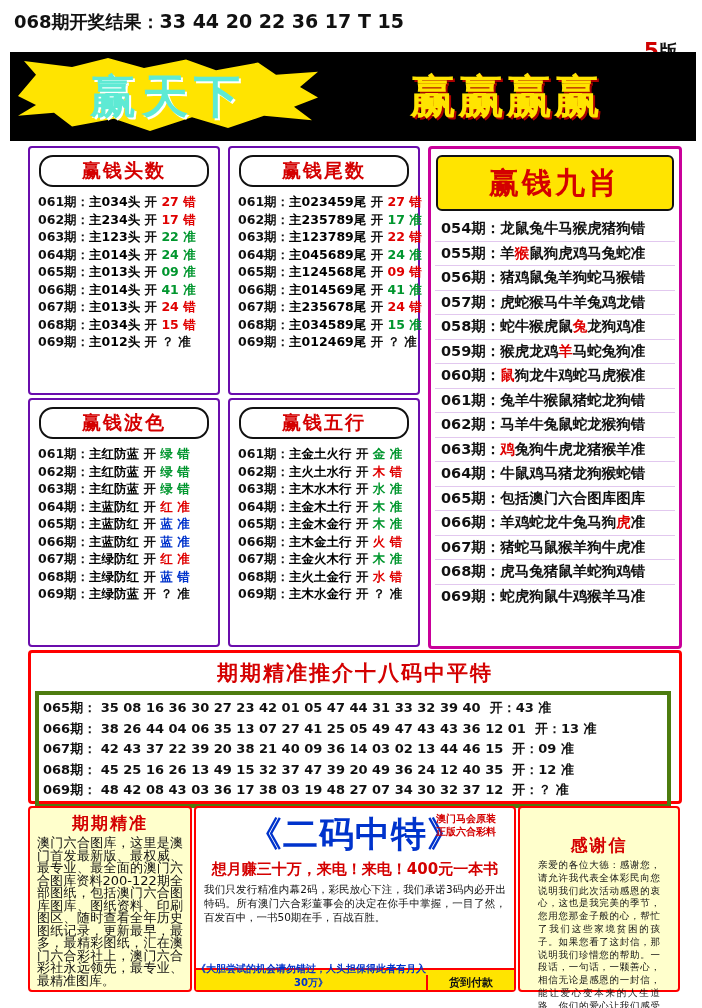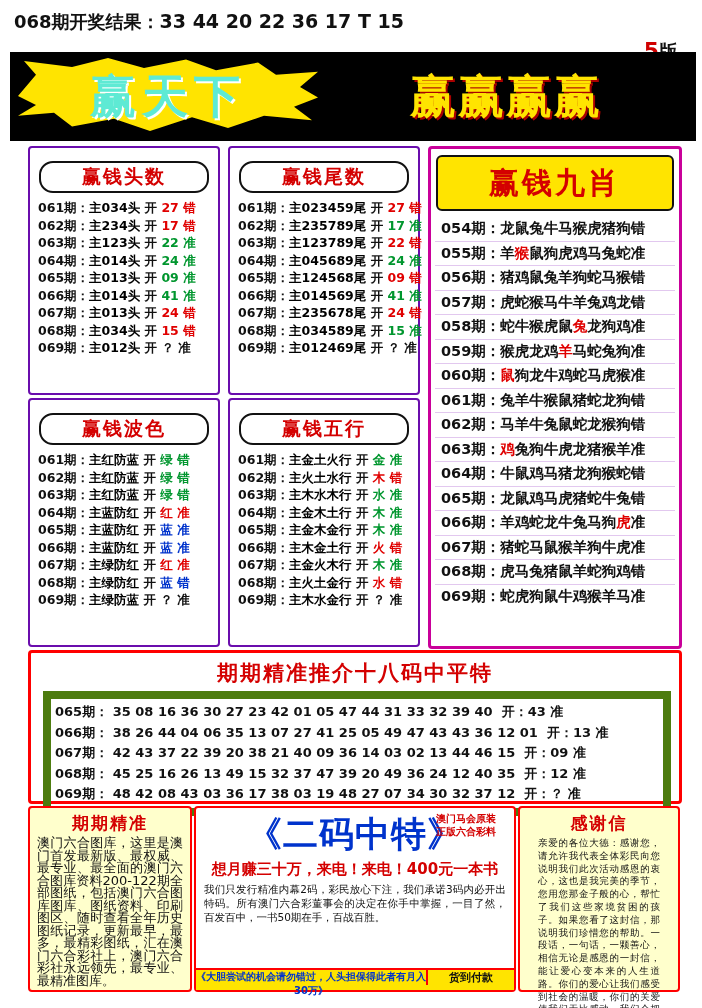--- a/index.html
+++ b/index.html
@@ -45,21 +45,21 @@
     font-family:"DejaVu Sans","Liberation Sans",sans-serif;
   }
   .banner-right{
     flex:1;text-align:center;font-size:46px;font-weight:bold;color:#ffe400;
     letter-spacing:2px;text-shadow:2px 2px 0 #a00;
   }
 
   
   .box{position:absolute;background:#fff;border:2px solid #6a0dad;border-radius:4px;}
   .box-title{
-    margin:13px auto 4px auto;width:88%;height:28px;border-radius:14px;
+    margin:7px auto 4px auto;width:88%;height:28px;border-radius:14px;
     background:#fff;border:2px solid #111;
     display:flex;align-items:center;justify-content:center;
     font-size:19px;font-weight:bold;color:#d40000;letter-spacing:2px;
   }
   .rows{padding:2px 6px 4px 8px;}
   .row{
     font-size:12.5px;color:#111;line-height:17.5px;white-space:nowrap;
     font-weight:bold;
   }
   .row .per{color:#111;}
@@ -98,21 +98,21 @@
   
   #box18{
     left:28px;top:650px;width:648px;height:148px;
     border:3px solid #ff0000;background:#fff;
   }
   .b18-title{
     margin:6px auto 4px auto;width:96%;height:28px;
     display:flex;align-items:center;justify-content:center;
     font-size:21px;font-weight:bold;color:#d40000;letter-spacing:2px;
   }
-  .b18-inner{margin:0 8px 6px 12px;border:8px solid #4d7c0f;padding:3px 4px;}
+  .b18-inner{margin:0 8px 6px 4px;border:4px solid #4d7c0f;padding:3px 4px;}
   .b18-row{
     font-size:13px;font-weight:bold;color:#111;line-height:20.5px;
     white-space:nowrap;
   }
   .b18-row .p{color:#111;}
   .b18-row .kai{color:#111;}
 
   
   #bot-left{left:28px;top:806px;width:160px;height:182px;border:2px solid #ff0000;background:#ffffcc;}
   #bot-mid{left:194px;top:806px;width:318px;height:182px;border:2px solid #ff0000;background:#fff;}
@@ -134,27 +134,27 @@
     font-weight:bold;line-height:13px;text-align:center;
   }
   .bm-line2{
     text-align:center;font-size:15px;font-weight:bold;color:#d40000;
     padding:2px 0;
   }
   .bm-text{font-size:10.5px;color:#111;line-height:14px;padding:1px 8px;text-align:justify;}
   .bm-foot{
     position:absolute;left:0;bottom:0;width:100%;height:20px;
     background:#ffe400;border-top:2px solid #ff0000;
-    display:flex;align-items:flex-start;
+    display:flex;align-items:flex-end;
   }
   .bm-foot .note{flex:1;text-align:center;font-size:10px;color:#0033cc;font-weight:bold;}
   .bm-foot .pay{width:86px;text-align:center;font-size:11px;color:#111;font-weight:bold;border-left:2px solid #ff0000;}
   .br-title{
     text-align:center;font-size:17px;font-weight:bold;color:#d40000;
-    padding:4px 0 2px 0;letter-spacing:2px;
+    padding:4px 0 2px 0;letter-spacing:2px;margin-top:22px;
   }
   .br-text{font-size:9.5px;color:#111;line-height:12.8px;padding:0 18px;text-align:justify;}
 </style>
 </head>
 <body>
 
 <div class="page">
 
   <div class="result-line">
     <span class="lbl">068期开奖结果：</span><span>33 44 20 22 36 17 T 15</span>
@@ -240,21 +240,21 @@
         <div class="nine-row"><span>055期：</span><span>羊</span><span class="hl">猴</span><span>鼠狗虎鸡马兔蛇准</span></div>
         <div class="nine-row"><span>056期：</span><span>猪鸡鼠兔羊狗蛇马猴错</span></div>
         <div class="nine-row"><span>057期：</span><span>虎蛇猴马牛羊兔鸡龙错</span></div>
         <div class="nine-row"><span>058期：</span><span>蛇牛猴虎鼠</span><span class="hl">兔</span><span>龙狗鸡准</span></div>
         <div class="nine-row"><span>059期：</span><span>猴虎龙鸡</span><span class="hl">羊</span><span>马蛇兔狗准</span></div>
         <div class="nine-row"><span>060期：</span><span class="hl">鼠</span><span>狗龙牛鸡蛇马虎猴准</span></div>
         <div class="nine-row"><span>061期：</span><span>兔羊牛猴鼠猪蛇龙狗错</span></div>
         <div class="nine-row"><span>062期：</span><span>马羊牛兔鼠蛇龙猴狗错</span></div>
         <div class="nine-row"><span>063期：</span><span class="hl">鸡</span><span>兔狗牛虎龙猪猴羊准</span></div>
         <div class="nine-row"><span>064期：</span><span>牛鼠鸡马猪龙狗猴蛇错</span></div>
-        <div class="nine-row"><span>065期：</span><span>龙鼠鸡马虎猪蛇牛兔错</span></div>
+        <div class="nine-row"><span>065期：</span><span>包括澳门六合图库图库</span></div>
         <div class="nine-row"><span>066期：</span><span>羊鸡蛇龙牛兔马狗</span><span class="hl">虎</span><span>准</span></div>
         <div class="nine-row"><span>067期：</span><span>猪蛇马鼠猴羊狗牛虎准</span></div>
         <div class="nine-row"><span>068期：</span><span>虎马兔猪鼠羊蛇狗鸡错</span></div>
         <div class="nine-row"><span>069期：</span><span>蛇虎狗鼠牛鸡猴羊马准</span></div>
       </div>
   </div>
 
   <div class="box" id="box18">
     <div class="b18-title">期期精准推介十八码中平特</div>
     <div class="b18-inner">

